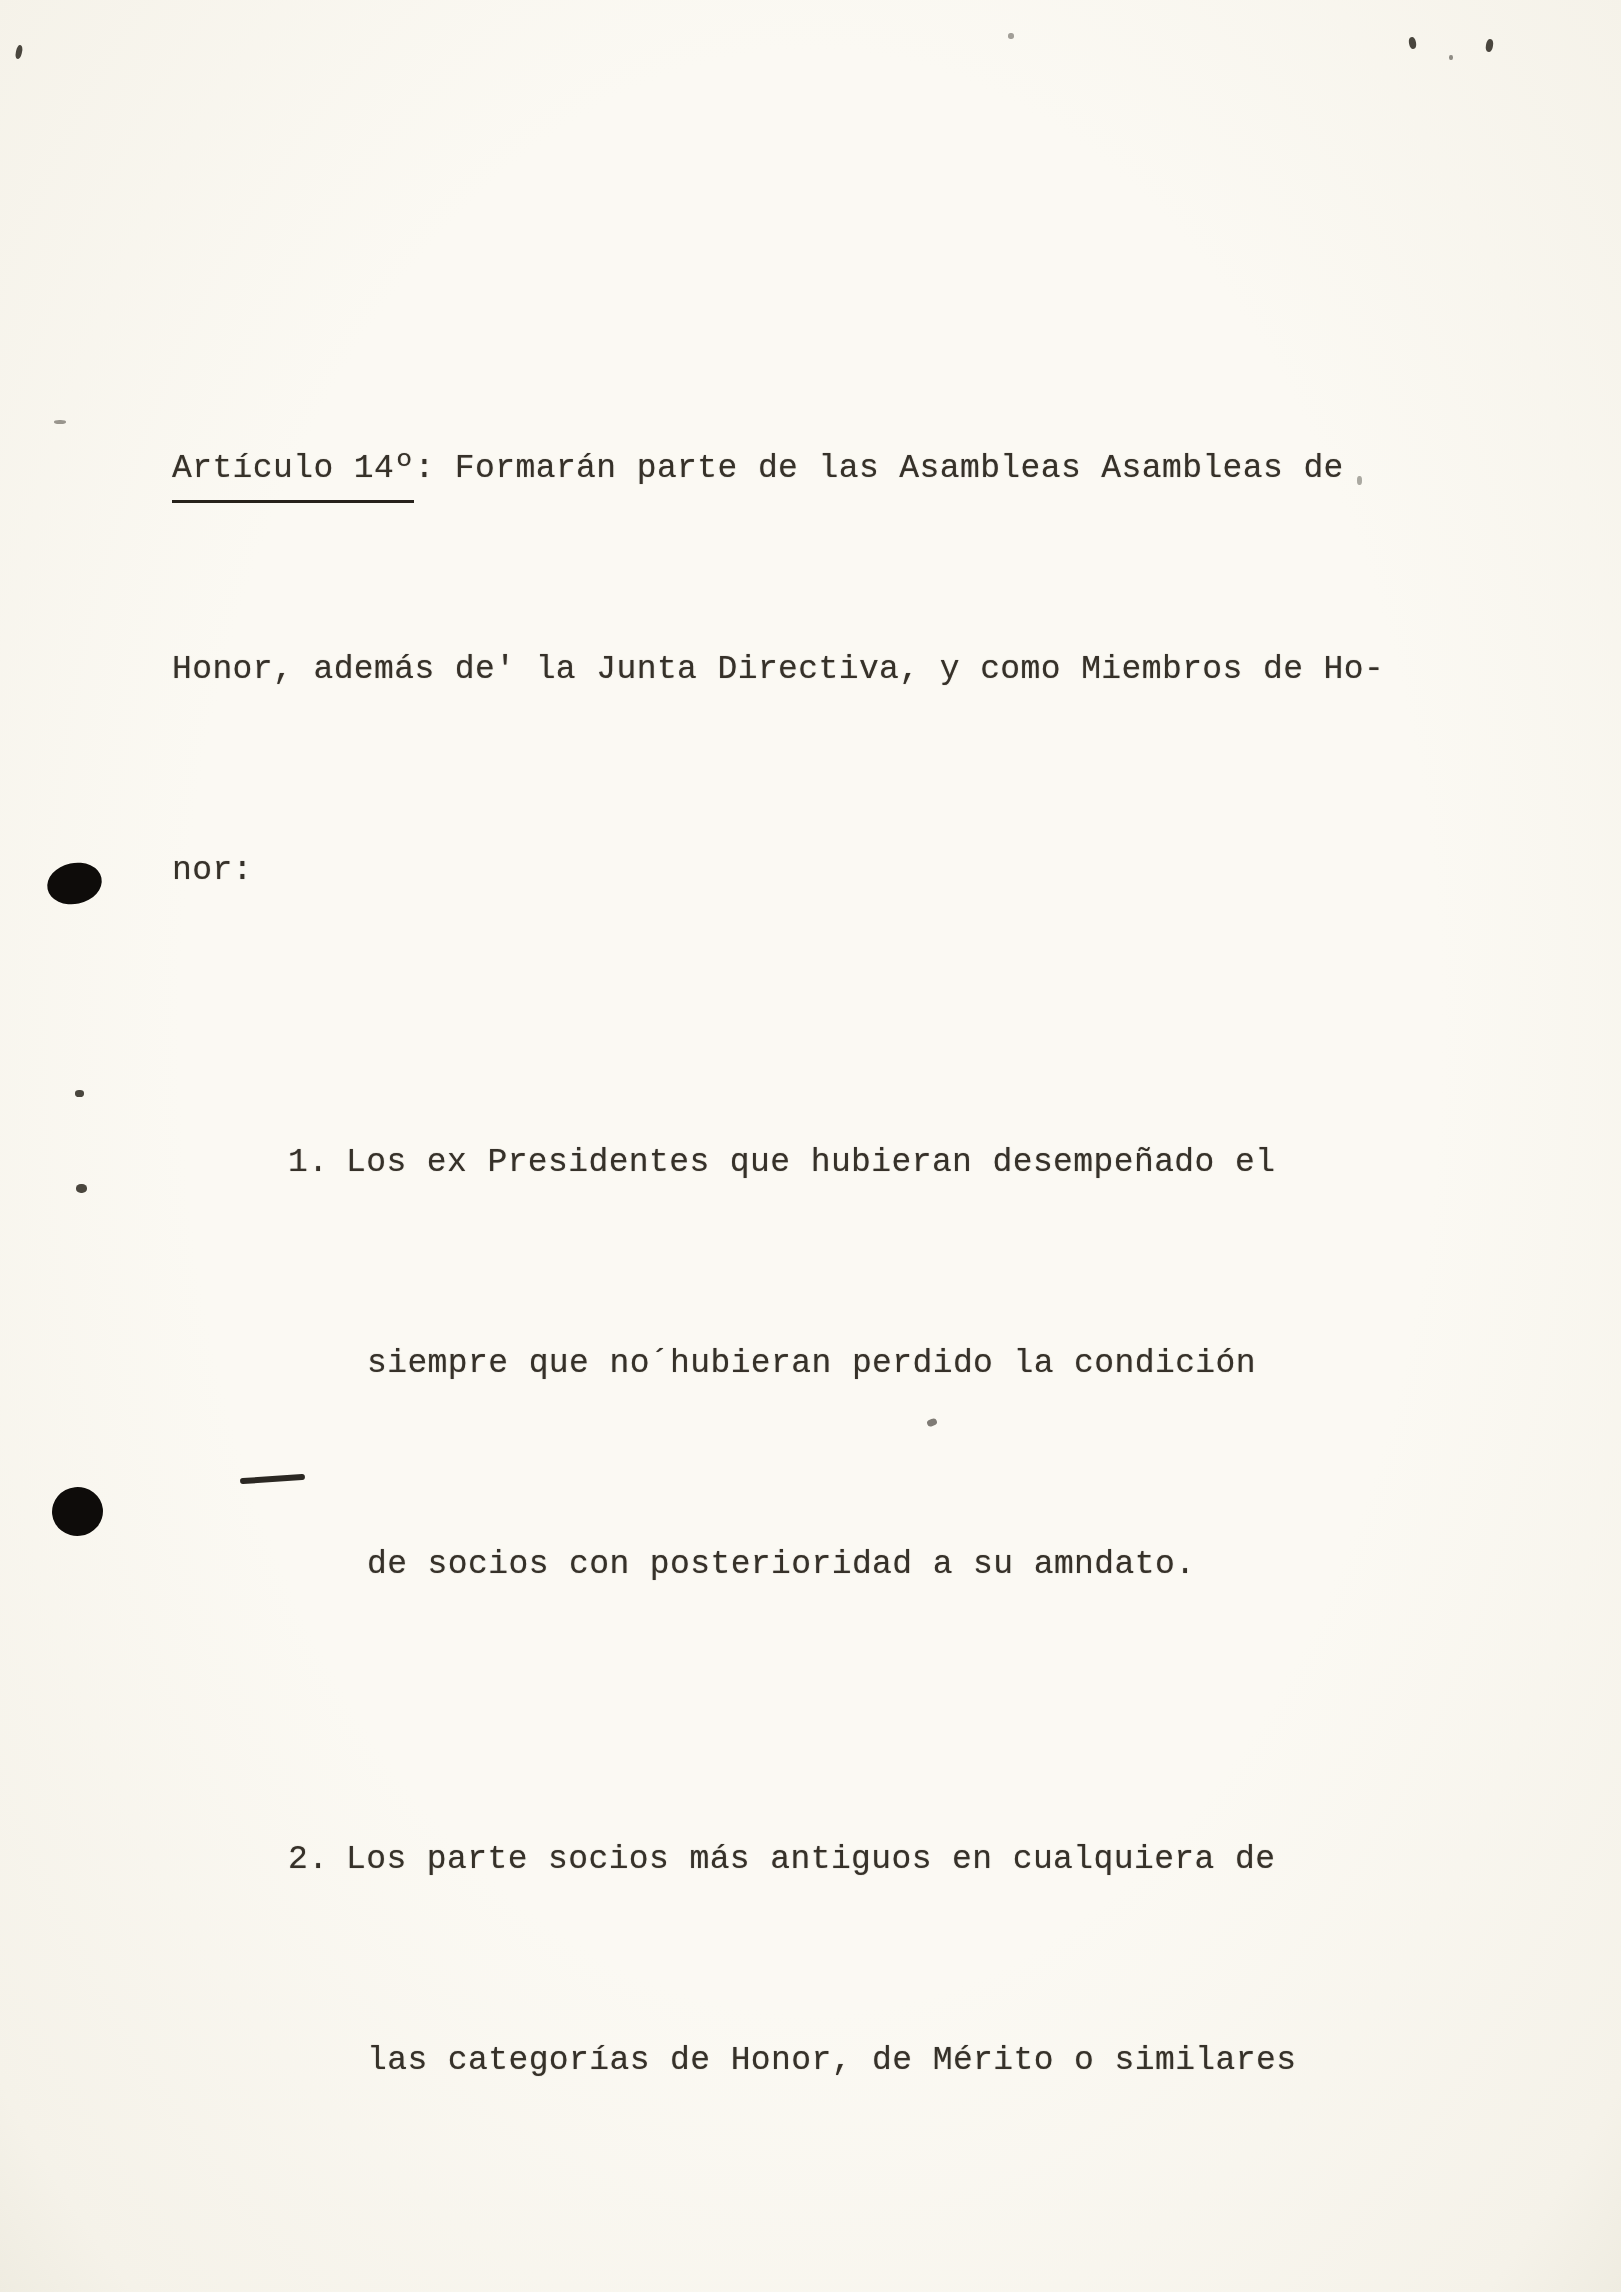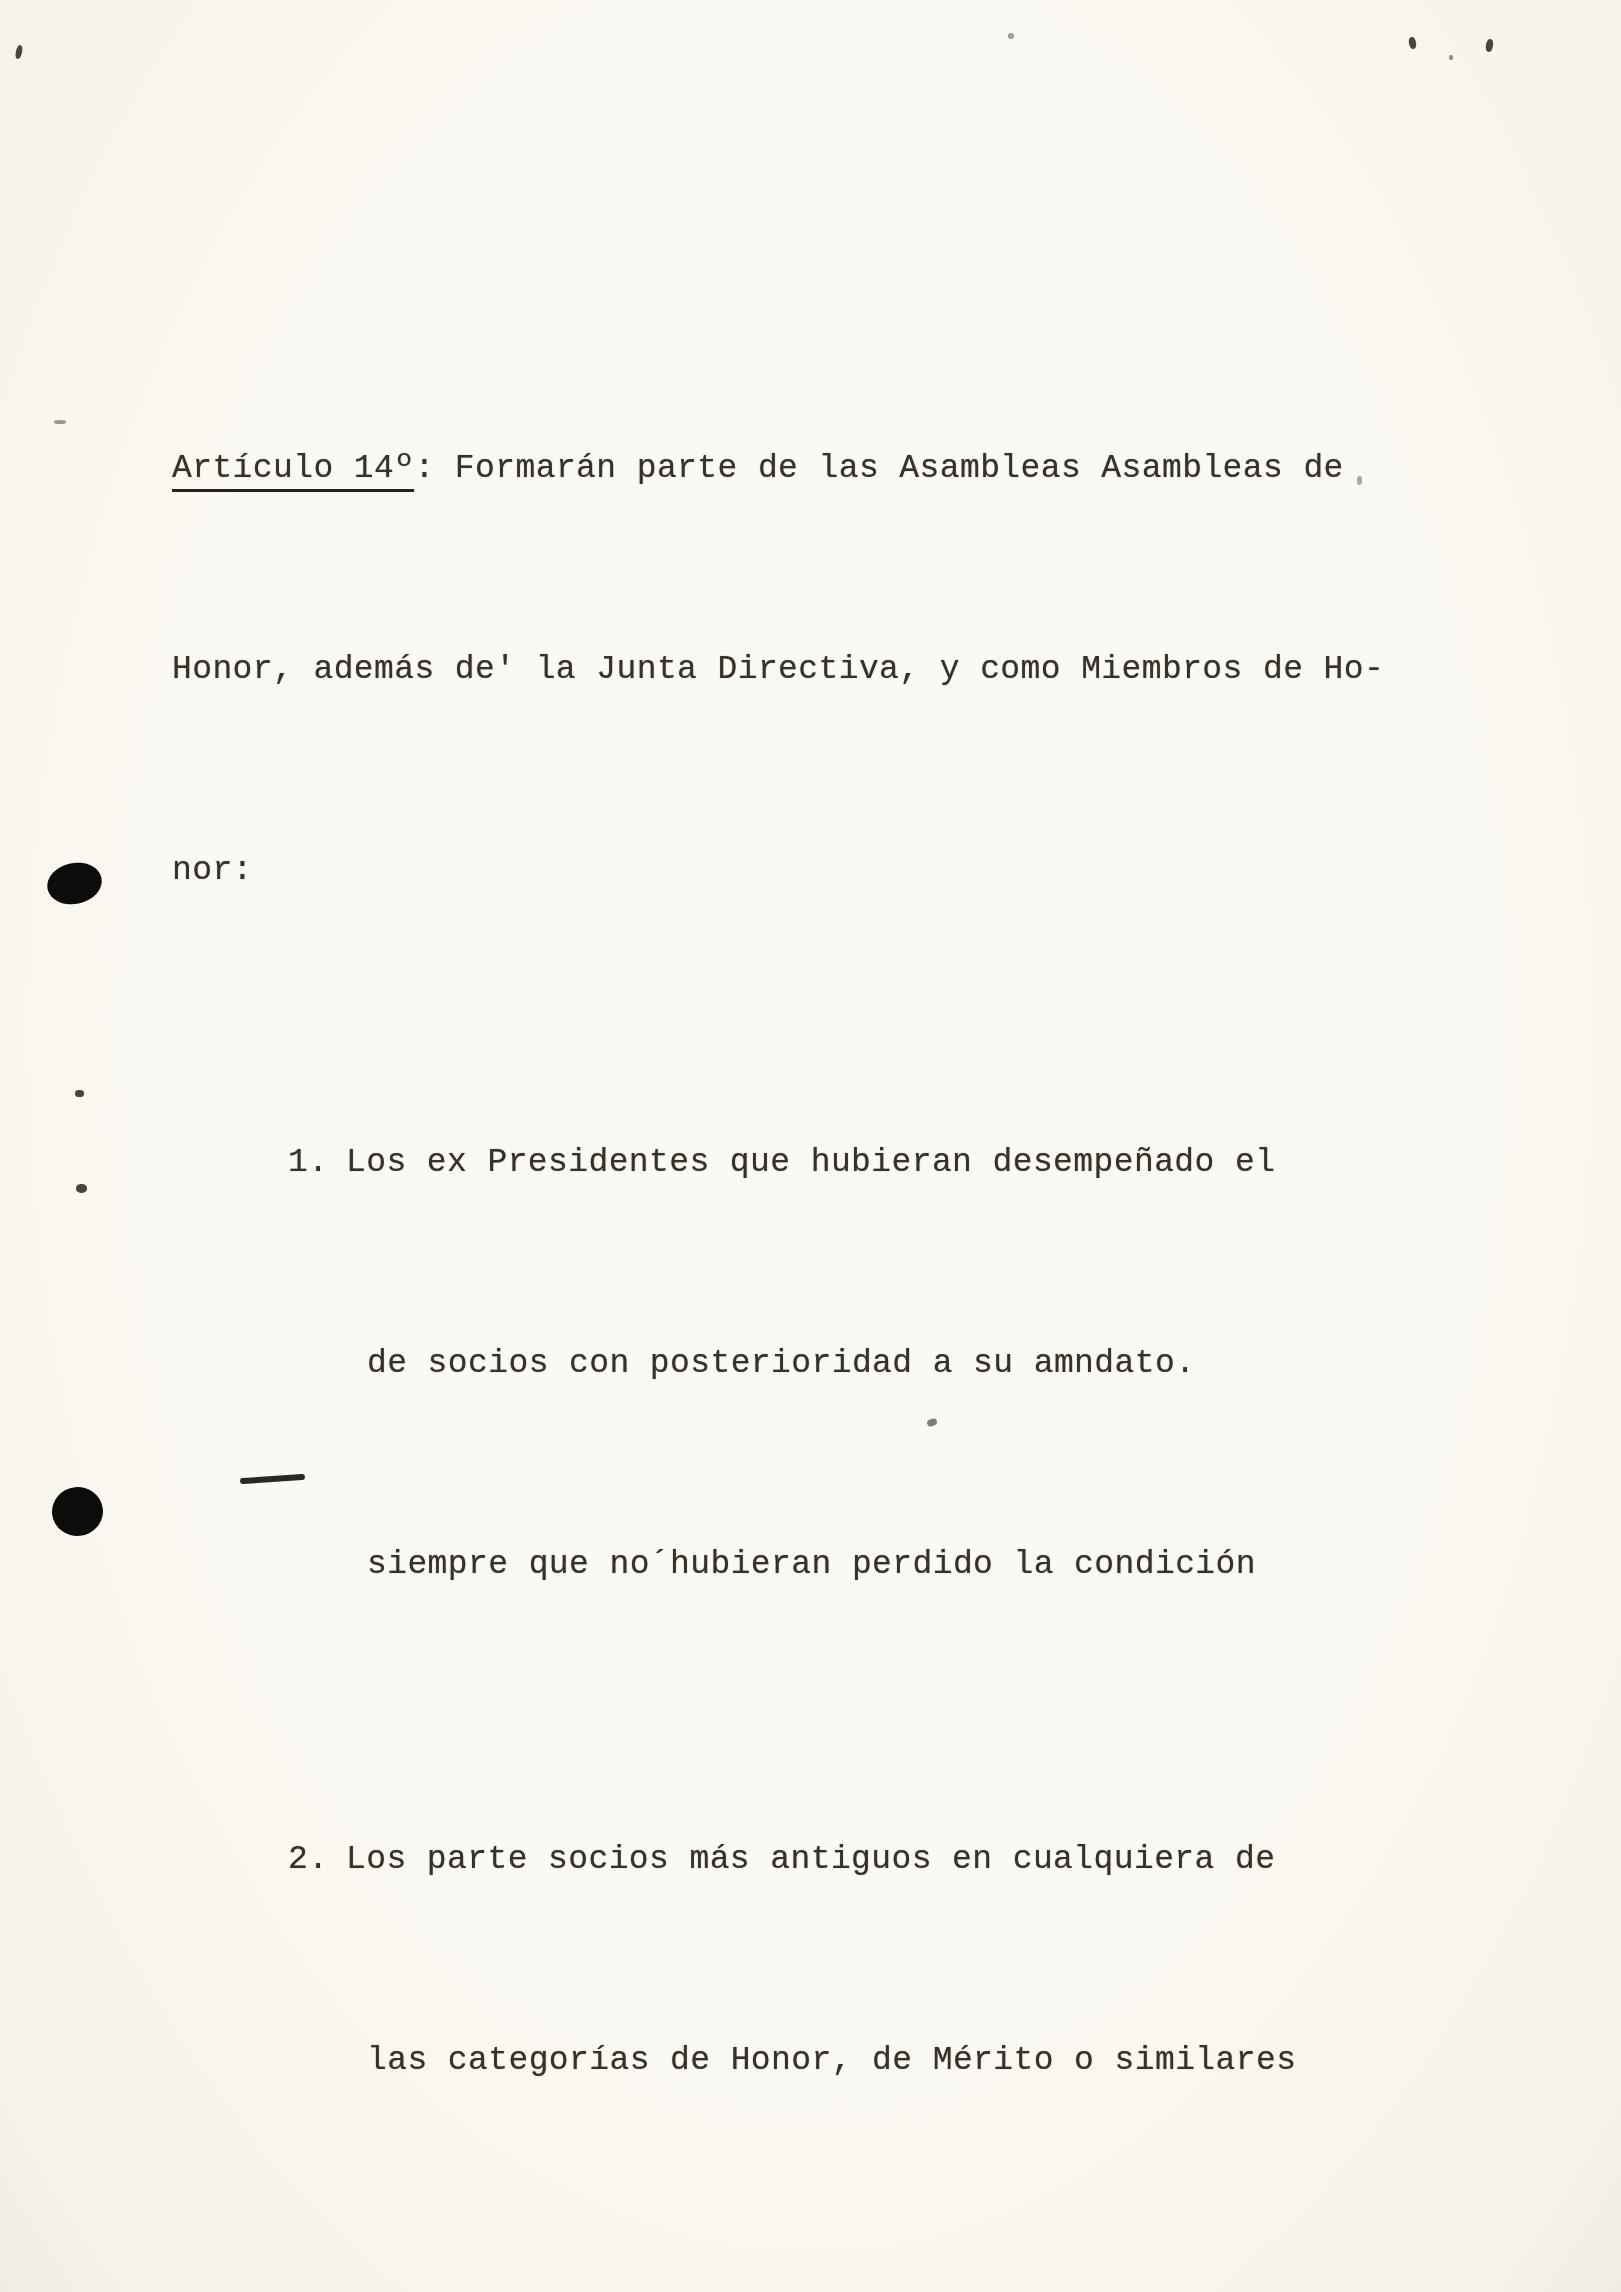--- a/index.html
+++ b/index.html
@@ -20,21 +20,21 @@
     width:1274px;
     font-size:33px;
     line-height:67px;
     letter-spacing:0.4px;
     text-shadow:0 0 1px rgba(54,49,41,0.55);
     white-space:pre;
   }
   .line{height:67px;}
   .heading{
     border-bottom:3.9px solid #27221b;
-    padding-bottom:2px;
+    padding-bottom:13px;
   }
   .li-first{margin-left:116px;}
   .li-first .num{display:inline-block;width:58px;}
   .li-cont{margin-left:195px;}
   .gap-item{margin-top:23.5px;}
   .gap-item2{margin-top:27.4px;}
   
   .punch{
     position:absolute;background:#0e0c0a;border-radius:50%;
   }
@@ -51,22 +51,22 @@
 <div class="page">
 
   <div class="doc">
 
     
     <div class="line"><span class="heading">Artículo 14º</span><span>: Formarán parte de las Asambleas Asambleas de</span></div>
     <div class="line">Honor, además de' la Junta Directiva, y como Miembros de Ho-</div>
     <div class="line">nor:</div>
 
     <div class="line li-first gap-item"><span class="num">1.</span><span>Los ex Presidentes que hubieran desempeñado el</span></div>
+    <div class="line li-cont">siempre que no´hubieran perdido la condición</div>
     <div class="line li-cont">de socios con posterioridad a su amndato.</div>
-    <div class="line li-cont">siempre que no´hubieran perdido la condición</div>
 
     <div class="line li-first gap-item2"><span class="num">2.</span><span>Los parte socios más antiguos en cualquiera de</span></div>
     <div class="line li-cont">las categorías de Honor, de Mérito o similares</div>
     
     
 
     
 
     
     

